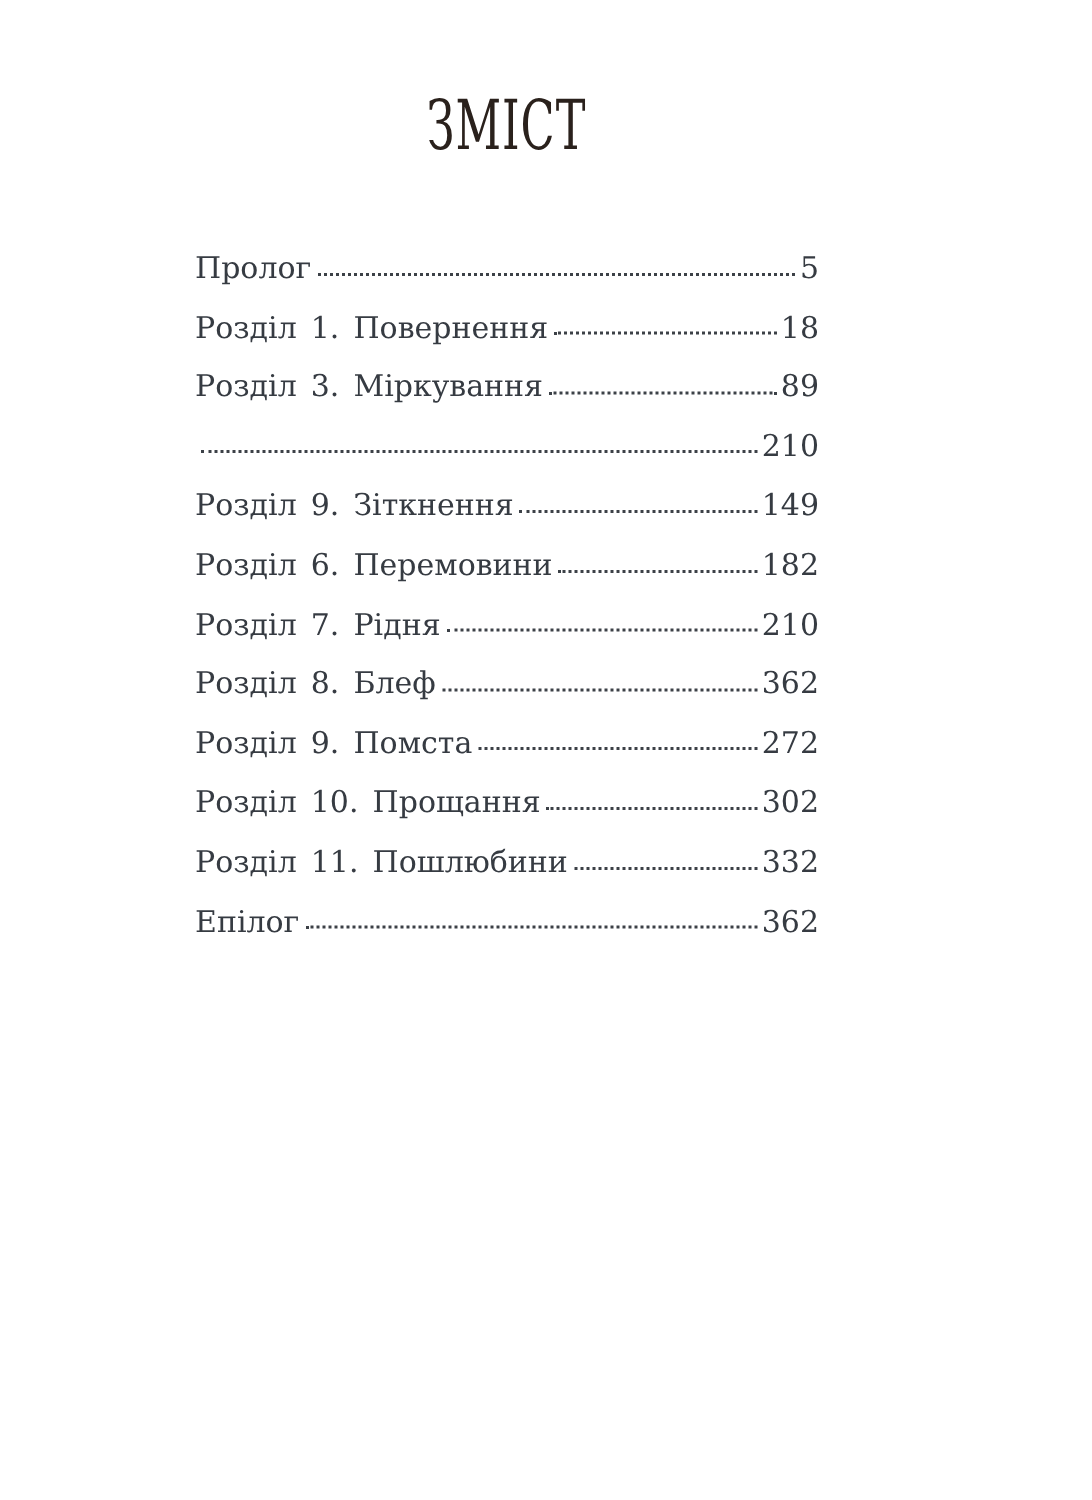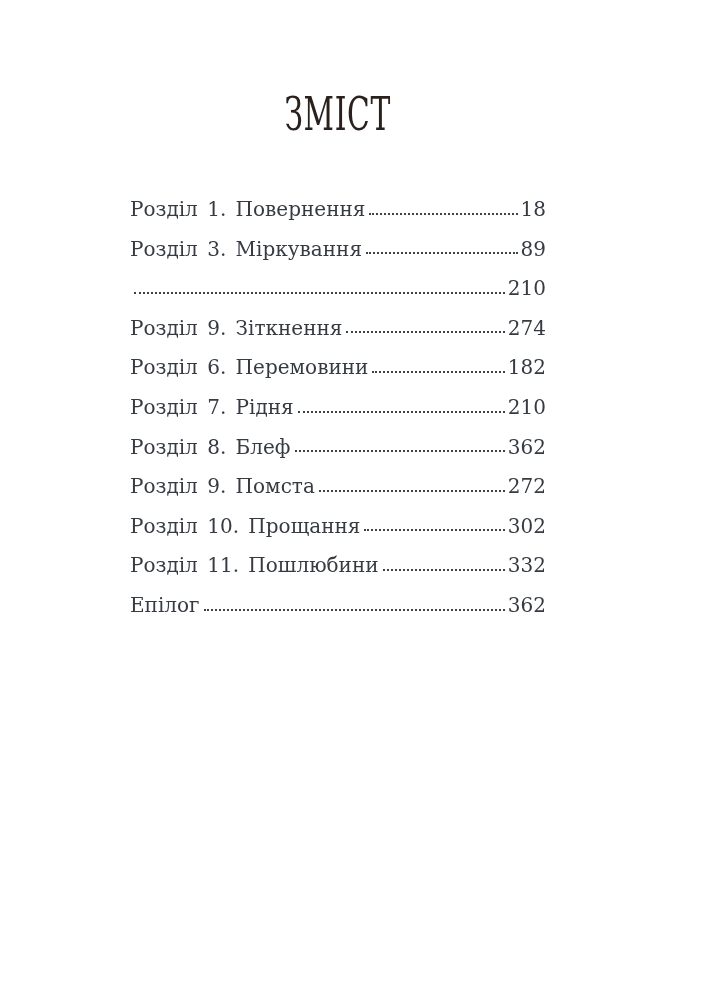--- a/index.html
+++ b/index.html
@@ -8,21 +8,21 @@
     background: #ffffff;
     width: 728px;
     height: 1000px;
     overflow: hidden;
     font-family: "DejaVu Serif", "Liberation Serif", serif;
   }
   .page {
     position: relative;
     margin-left: 130px;
     width: 416px;
-    padding-top: 91px;
+    padding-top: 60px;
     box-sizing: content-box;
   }
   .title {
     margin: 0;
     height: 48px;
     line-height: 48px;
     text-align: center;
     font-size: 45px;
     font-weight: normal;
     color: #2a211c;
@@ -64,20 +64,25 @@
   }
 </style>
 </head>
 <body>
 
 <div class="page">
   <h1 class="title">
     <span class="title-inner">ЗМІСТ</span>
   </h1>
   <div class="toc">
+  <div class="row">
+    <span class="label">Пролог</span>
+    <span class="dots"></span>
+    <span class="num">5</span>
+  </div>
 
   <div class="row">
     <span class="label">Розділ 1. Повернення</span>
     <span class="dots"></span>
     <span class="num">18</span>
   </div>
 
 
   <div class="row">
     <span class="label">Розділ 3. Міркування</span>
@@ -86,21 +91,21 @@
   </div>
 
   <div class="row">
     <span class="dots"></span>
     <span class="num">210</span>
   </div>
 
   <div class="row">
     <span class="label">Розділ 9. Зіткнення</span>
     <span class="dots"></span>
-    <span class="num">274</span>
+    <span class="num">149</span>
   </div>
 
   <div class="row">
     <span class="label">Розділ 6. Перемовини</span>
     <span class="dots"></span>
     <span class="num">182</span>
   </div>
 
   <div class="row">
     <span class="label">Розділ 7. Рідня</span>

